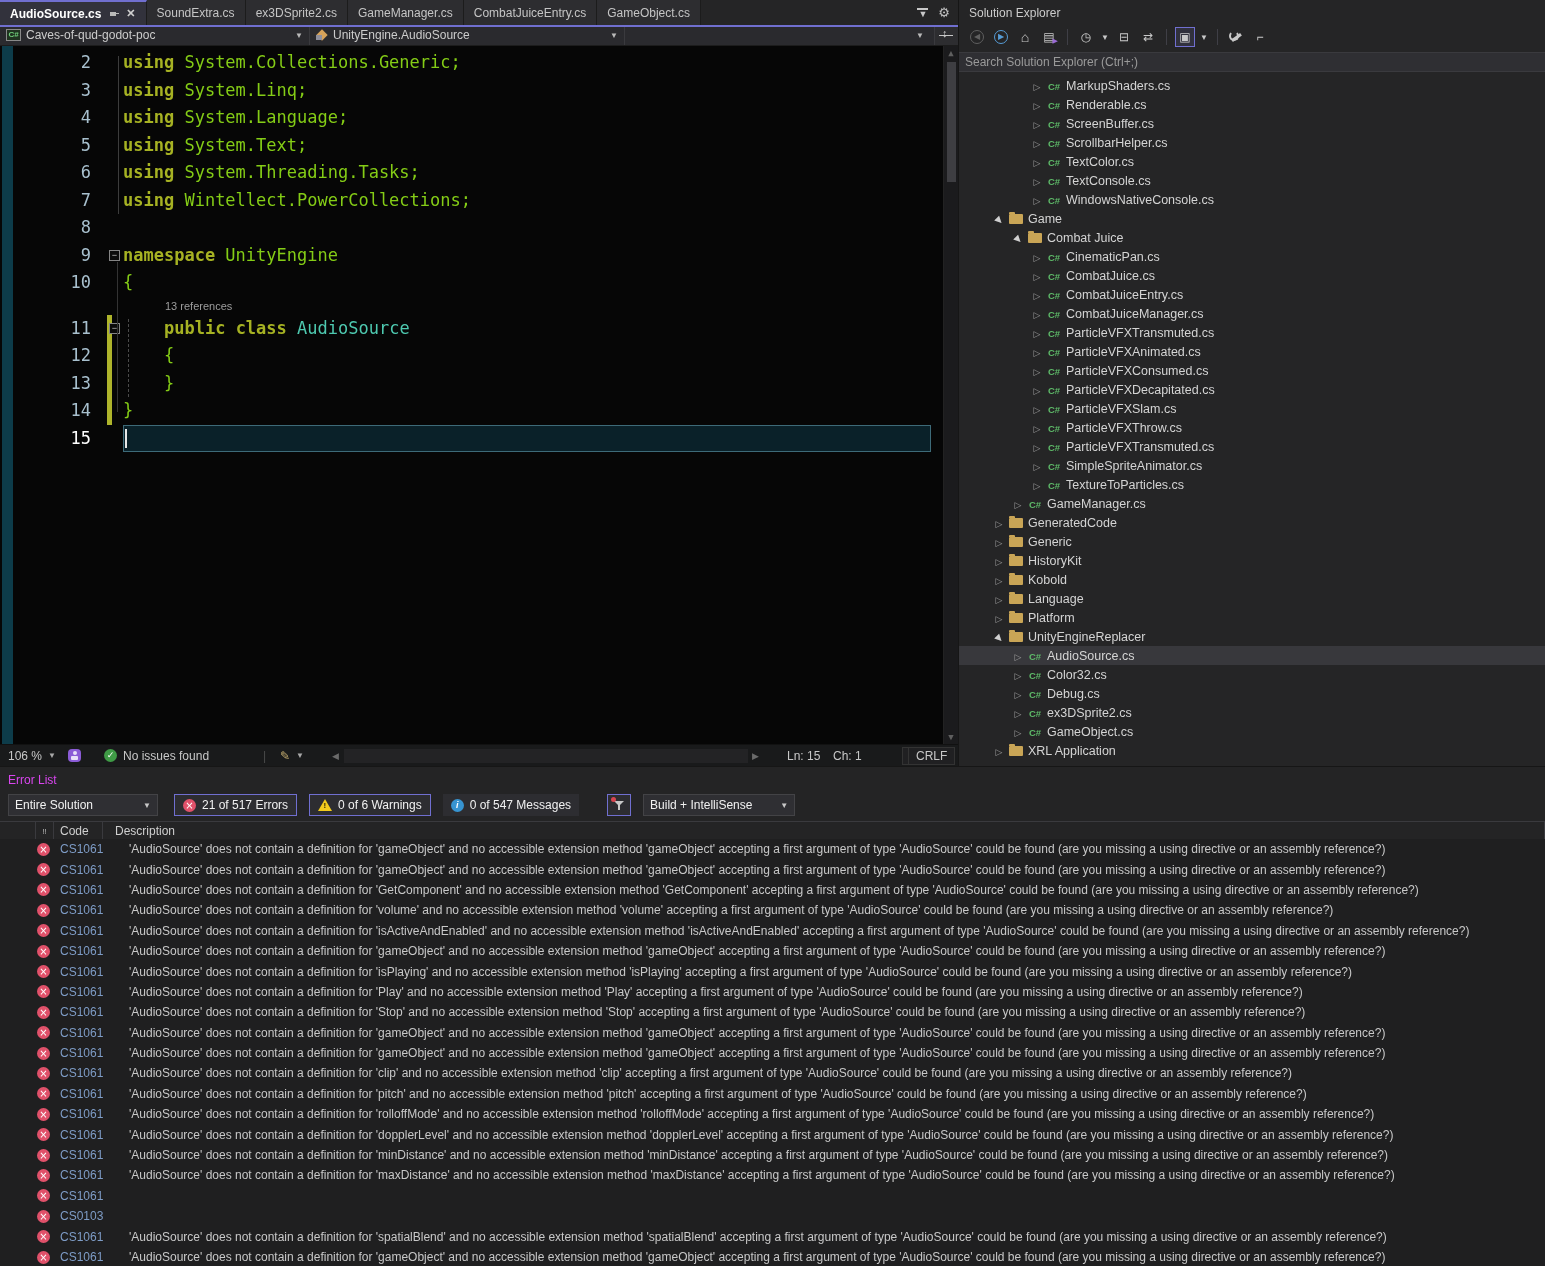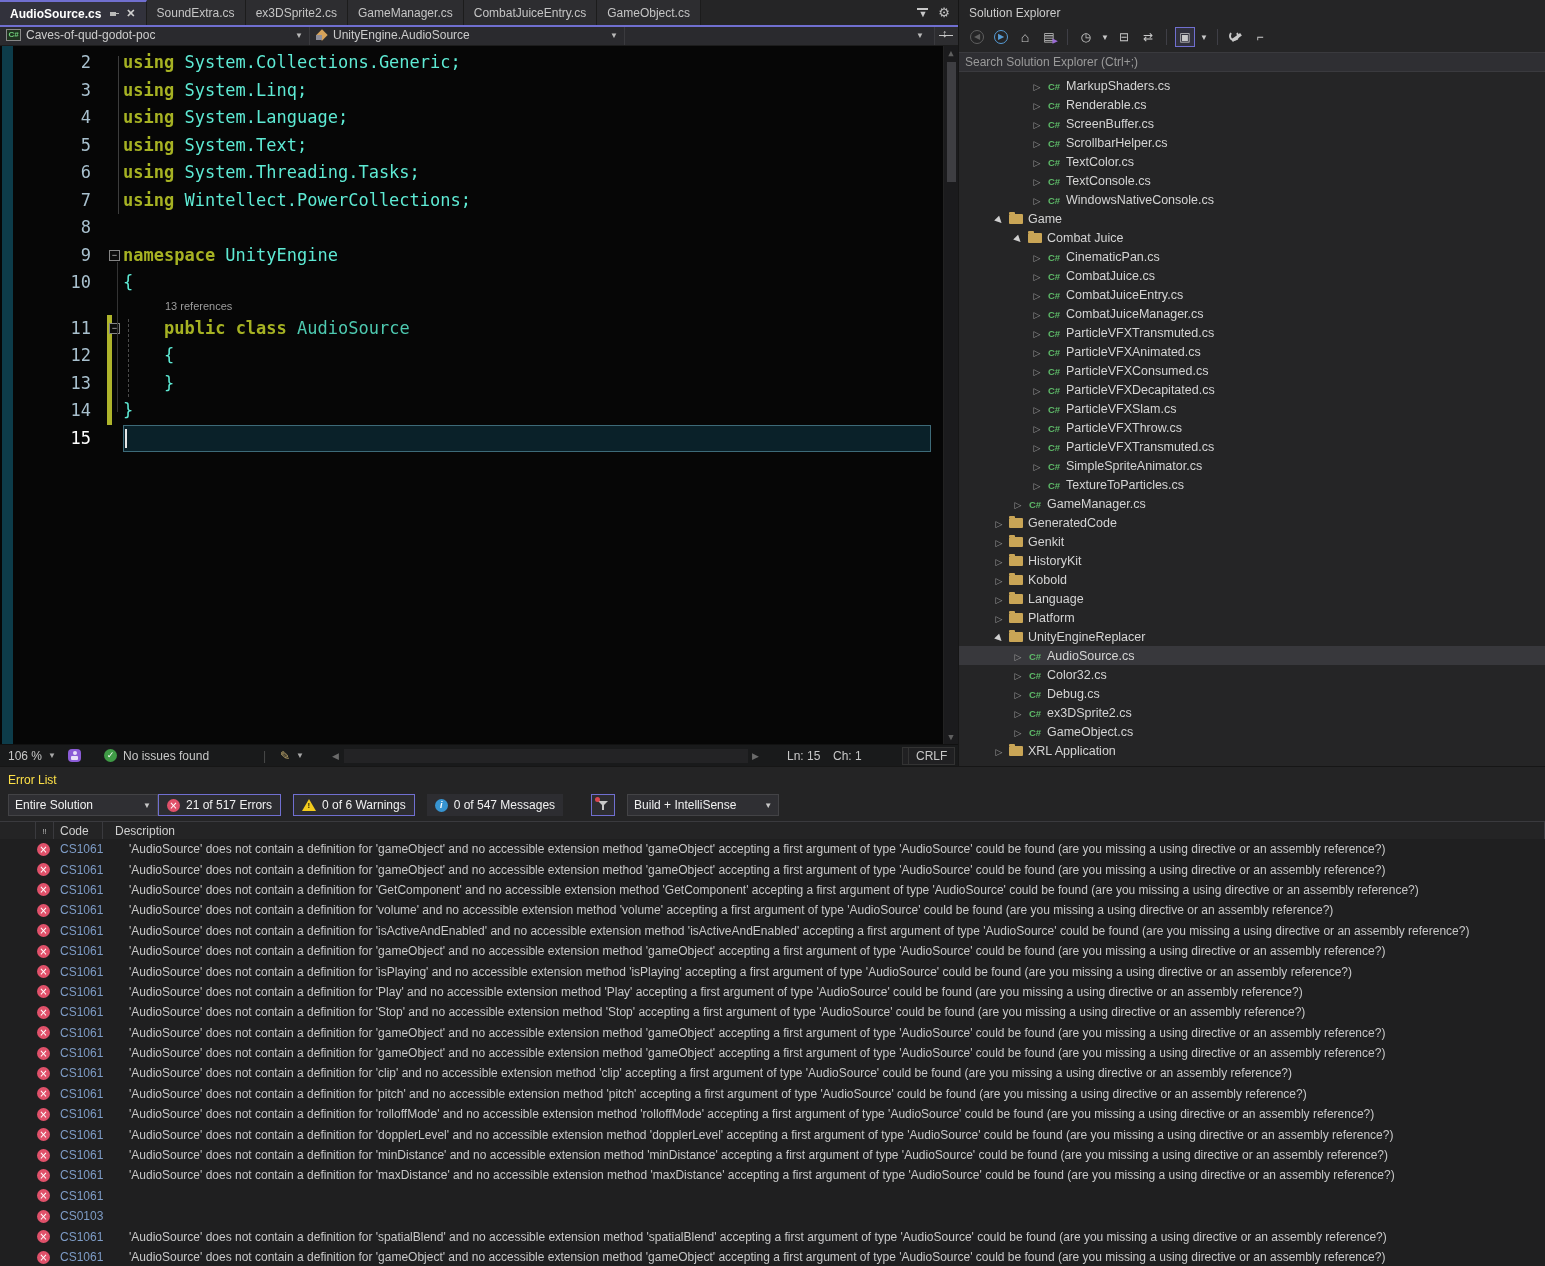--- a/index.html
+++ b/index.html
@@ -50,21 +50,21 @@
   .sel-margin { position:absolute; left:2px; top:0; bottom:0; width:11px; background:#0d3c4a; }
   .code-scroll { position:absolute; left:0; top:0; right:15px; bottom:0; padding-top:3px; }
   .cline { display:flex; height:27.5px; line-height:27.5px; position:relative; }
   .cline .ln { width:96px; text-align:right; padding-right:5px; color:#a8c0ce; flex:none; }
   .cline.current .ln { color:#ffffff; }
   .cline .gmargin { width:27px; flex:none; position:relative; }
   .gmargin .changebar { position:absolute; left:11px; top:0; bottom:0; width:5px; background:#aeb42b; }
   .gmargin .outline-box { position:absolute; right:3px; top:8px; width:11px; height:11px; border:1px solid #858585; background:#0a0a0a; color:#c8c8c8; font-size:9px; line-height:9px; text-align:center; font-family:"Liberation Sans",sans-serif; }
   .cline .ctext { flex:1; white-space:pre; color:#c8c8c8; }
   .tok-kw { color:#a6b223; font-weight:bold; }
-  .tok-pl { color:#5eead4; }
+  .tok-pl { color:#84cc16; }
   .tok-cls { color:#4ec9b0; }
   .cline.current .ctext { border:1px solid #3d6a78; background:#0a2129; margin-right:12px; position:relative; }
   .cline.current .ctext::before { content:""; position:absolute; left:1px; top:3px; width:2px; height:19px; background:#e8e8e8; }
   .codelens-row { height:18px; line-height:18px; padding-left:165px; font-family:"Liberation Sans",sans-serif; font-size:11px; color:#9d9d9d; }
   .guide { position:absolute; width:1px; }
   .guide.g-using { left:118px; top:10px; height:158px; background:#3c3c3c; }
   .guide.g-outline { left:117px; top:216px; height:150px; background:#333333; }
   .guide.g-class { left:128px; top:273px; height:78px; border-left:1px dashed #4a4a4a; }
   .vscroll { position:absolute; right:0; top:0; bottom:0; width:15px; background:#1b1b1d; border-left:1px solid #222; }
   .vscroll .arr { position:absolute; left:0; width:100%; text-align:center; color:#5f5f5f; font-size:9px; }
@@ -103,25 +103,25 @@
   .tw { width:16px; flex:none; text-align:center; }
   .arrow-collapsed { color:#9a9a9a; font-size:9px; }
   .arrow-expanded { color:#d0d0d0; font-size:9px; display:inline-block; transform:rotate(45deg); }
   .icon-cell { width:18px; flex:none; text-align:center; }
   .cs-icon { color:#5ebb69; font-weight:bold; font-size:9.5px; letter-spacing:0; }
   .folder-icon { display:inline-block; width:14px; height:10px; background:#c9a556; border-radius:1px; position:relative; vertical-align:middle; }
   .folder-icon::before { content:""; position:absolute; left:0; top:-2px; width:6px; height:2px; background:#c9a556; border-radius:1px 1px 0 0; }
   .tree-label { padding-left:3px; }
 
   
-  .el-title { padding:6px 0 0 8px; color:#fde047; }
+  .el-title { padding:6px 0 0 8px; color:#d946ef; }
   .el-toolbar { display:flex; align-items:center; height:24px; margin:6px 0 4px 8px; }
   .combo { height:22px; background:#2f2f33; border:1px solid #434346; display:flex; align-items:center; padding:0 6px; color:#f1f1f1; }
   .combo .caret { margin-left:auto; font-size:8px; color:#c8c8c8; padding-left:10px; }
-  .combo.scope { width:150px; }
+  .combo.scope { width:150px; margin-right:16px; }
   .combo.source { width:152px; margin-left:12px; }
   .el-btn { height:22px; display:flex; align-items:center; padding:0 8px; margin-right:12px; color:#f1f1f1; gap:6px; background:#2d2d31; }
   .el-btn.toggled { border:1px solid var(--accent); }
   .err-icon { width:13px; height:13px; border-radius:50%; background:#e0516a; color:#fff; font-size:10px; line-height:13px; text-align:center; flex:none; font-family:"DejaVu Sans",sans-serif; }
   .warn-icon { width:0; height:0; border-left:7px solid transparent; border-right:7px solid transparent; border-bottom:12px solid #f2cb1d; position:relative; }
   .warn-icon::after { content:"!"; position:absolute; left:-1.5px; top:2px; font-size:8px; color:#332900; font-weight:bold; }
   .info-icon { width:13px; height:13px; border-radius:50%; background:#3794d1; color:#fff; font-size:9px; line-height:13px; text-align:center; font-style:italic; font-weight:bold; }
   .filter-btn { width:24px; height:22px; border:1px solid var(--accent); display:flex; align-items:center; justify-content:center; margin-left:16px; background:#2d2d31; }
   .funnel-icon { position:relative; width:12px; height:12px; }
   .funnel-icon::before { content:""; position:absolute; left:1px; top:2px; border-left:5px solid transparent; border-right:5px solid transparent; border-top:5px solid #c8c8c8; }
@@ -469,21 +469,21 @@
         <span class="tree-label">GameManager.cs</span>
       </div>
       <div class="tree-row" style="padding-left: 32px;">
         <span class="tw"><span class="arrow-collapsed">▷</span></span>
         <span class="icon-cell"><span class="folder-icon"></span></span>
         <span class="tree-label">GeneratedCode</span>
       </div>
       <div class="tree-row" style="padding-left: 32px;">
         <span class="tw"><span class="arrow-collapsed">▷</span></span>
         <span class="icon-cell"><span class="folder-icon"></span></span>
-        <span class="tree-label">Genkit</span>
+        <span class="tree-label">Generic</span>
       </div>
       <div class="tree-row" style="padding-left: 32px;">
         <span class="tw"><span class="arrow-collapsed">▷</span></span>
         <span class="icon-cell"><span class="folder-icon"></span></span>
         <span class="tree-label">HistoryKit</span>
       </div>
       <div class="tree-row" style="padding-left: 32px;">
         <span class="tw"><span class="arrow-collapsed">▷</span></span>
         <span class="icon-cell"><span class="folder-icon"></span></span>
         <span class="tree-label">Kobold</span>

